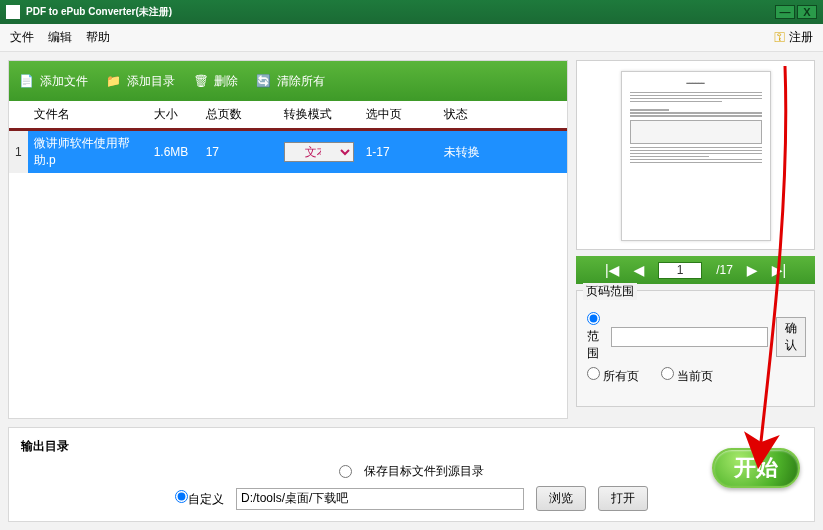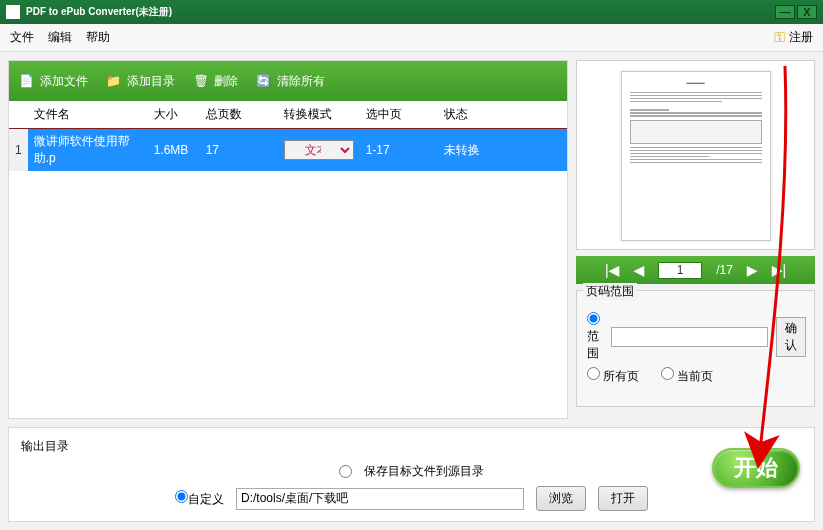--- a/index.html
+++ b/index.html
@@ -15,21 +15,21 @@
 .menubar .register { display: flex; align-items: center; gap: 4px; cursor:pointer; }
 .key-icon { color:#d8a400; font-size:14px; }
 .client { flex:1; background:#f2f2f2; padding:8px; display:flex; flex-direction:column; gap:8px; }
 .top-row { display:flex; gap:8px; flex:1; min-height:0; }
 .left-panel { width:560px; display:flex; flex-direction:column; background:#fff; border:1px solid #d8d8d8; }
 .toolbar { height:40px; background:linear-gradient(#5ab53a,#3e9a28); display:flex; align-items:center; padding:0 10px; gap:18px; color:#fff; }
 .tbtn { display:flex; align-items:center; gap:5px; cursor:pointer; }
 .ticon { width:16px; height:16px; display:inline-flex; align-items:center; justify-content:center; }
 .table-wrap { flex:1; overflow:auto; }
 table { width:100%; border-collapse:collapse; }
-th { text-align:left; padding:5px 6px; background:#fff; border-bottom:1px solid #7f1d1d; font-weight:normal; }
+th { text-align:left; padding:5px 6px; background:#fff; border-bottom:3px solid #7f1d1d; font-weight:normal; }
 th:first-child { width:18px; }
 td { padding:4px 6px; color:#fff; }
 tr.selected td { background:#1e90ff; }
 td.idx { background:#f0f0f0 !important; color:#333; text-align:center; width:18px; }
 td select { width:100%; border:1px solid #888; background:#f2f2f2; padding:1px 16px; color:#be185d; }
 .right-panel { flex:1; display:flex; flex-direction:column; gap:6px; min-width:0; }
 .preview-box { height:190px; background:#fff; border:1px solid #d0d0d0; padding:10px; display:flex; align-items:flex-start; justify-content:center; overflow:hidden; }
 .doc { width:150px; height:170px; background:#fff; border:1px solid #ccc; box-shadow:0 0 3px rgba(0,0,0,0.15); padding:8px; font-size:4px; color:#555; line-height:1.5; overflow:hidden; }
 .doc .dh { font-size:5px; font-weight:bold; text-align:center; margin-bottom:4px; }
 .doc .dl { height:1.5px; background:#aaa; margin:1.5px 0; }
@@ -40,21 +40,21 @@
 .pager .total { color:#fff; }
 .range-box { border:1px solid #d0d0d0; background:#f7f7f7; padding:16px 10px; position:relative; }
 .range-box .lg { position:absolute; top:-8px; left:6px; background:#f2f2f2; padding:0 3px; }
 .range-row { display:flex; align-items:center; gap:8px; margin:5px 0; }
 .range-row input[type=radio] { margin-right:3px; }
 .range-input { flex:1; height:20px; border:1px solid #aaa; background:#fff; }
 .okbtn { padding:2px 8px; background:#efefef; border:1px solid #aaa; cursor:pointer; }
 .hint { font-size:11px; color:#333; margin-top:4px; line-height:1.5; }
 .bottom-panel { background:#fff; border:1px solid #d8d8d8; padding:10px 12px; display:flex; gap:16px; align-items:center; position:relative; }
 .out-left { display:flex; flex-direction:column; gap:6px; flex:1; }
-.out-title { font-weight:normal; margin-bottom:2px; }
+.out-title { font-weight:bold; margin-bottom:2px; }
 .out-row { display:flex; align-items:center; gap:12px;justify-content:center; }
 .out-input { width:288px; height:22px; border:1px solid #aaa; padding:0 4px; background:#fff; }
 .smallbtn { padding:3px 12px; background:linear-gradient(#f2f2f2,#dedede); border:1px solid #999; border-radius:3px; cursor:pointer; }
 .start-btn { position:absolute; right:14px; top:20px; width:88px; height:40px; border-radius:20px; background:radial-gradient(circle at 30% 25%, #a5e86a, #4fb32a 60%, #2a7a14); border:2px solid #7dc94a; color:#fff; font-size:22px; font-weight:bold; display:flex; align-items:center; justify-content:center; cursor:pointer; box-shadow:0 2px 4px rgba(0,0,0,0.3), inset 0 1px 2px rgba(255,255,255,0.5); }
 svg.arrow { position:absolute; left:590px; top:56px; width:220px; height:430px; pointer-events:none; }
 </style>
 </head>
 <body>
 
 <div class="window">

